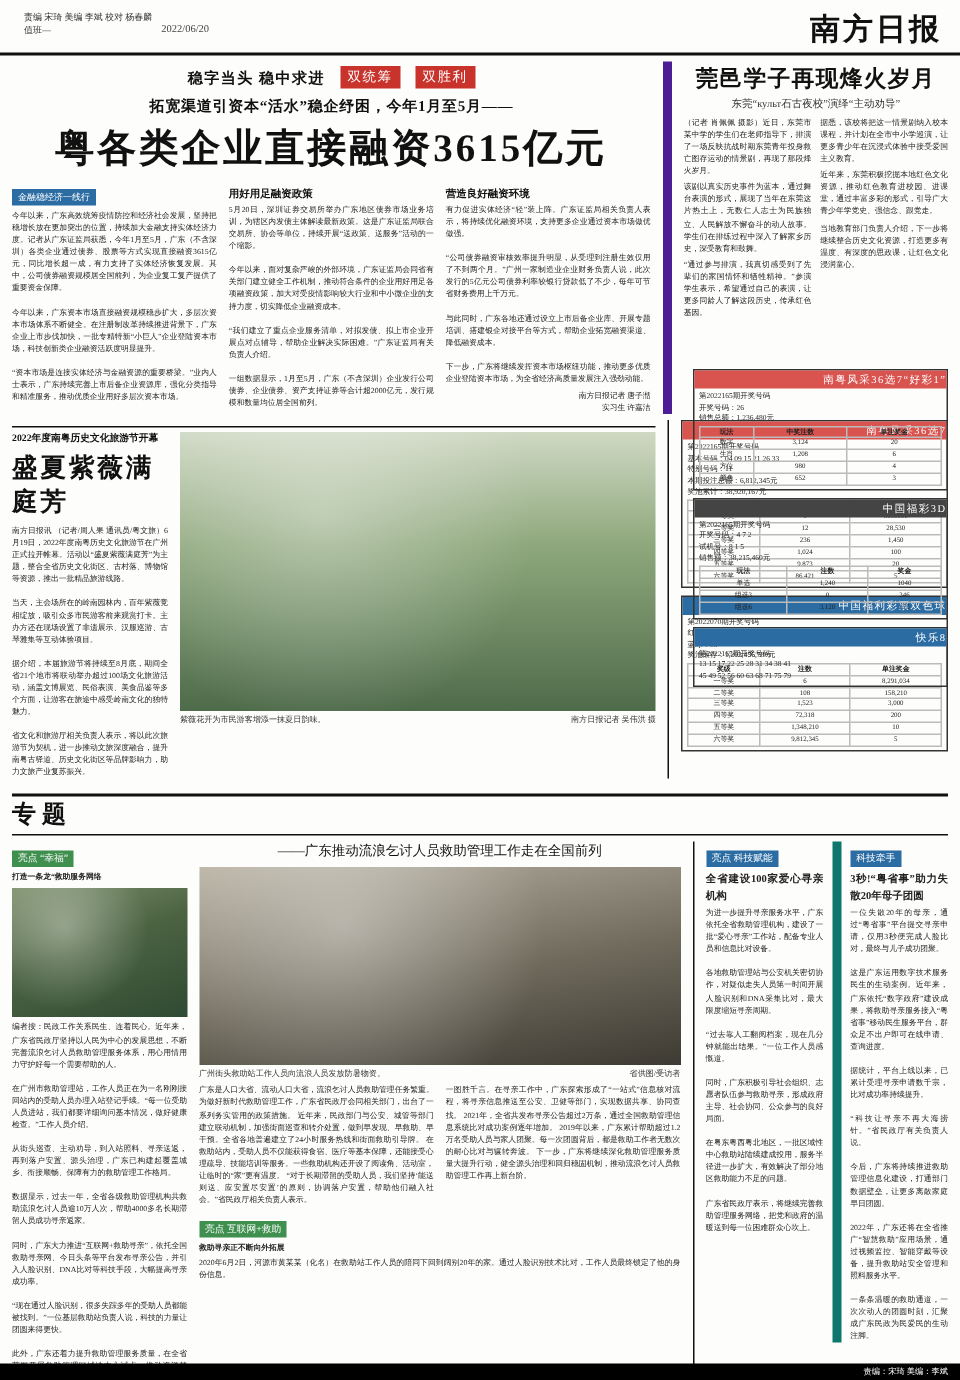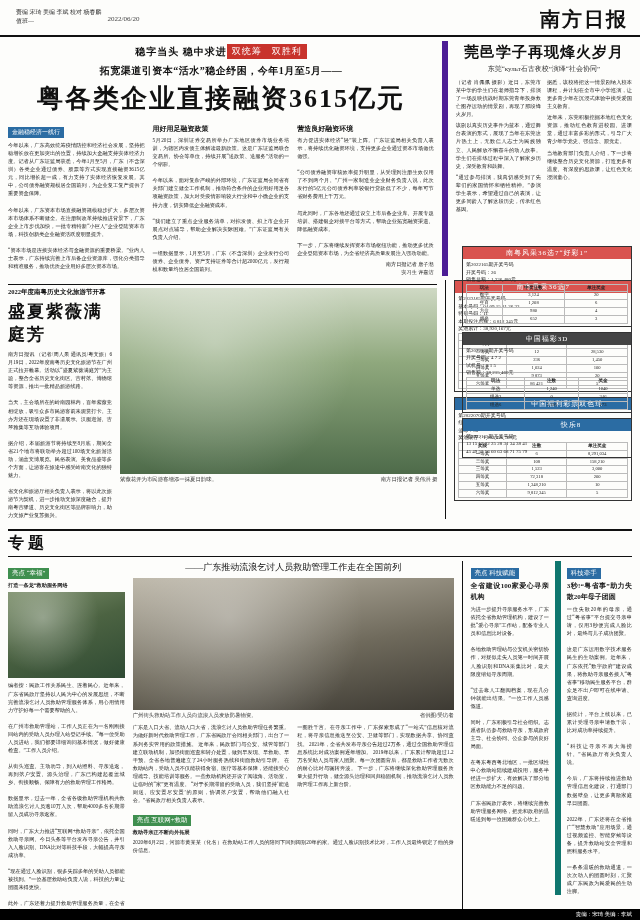--- a/index.html
+++ b/index.html
@@ -19,21 +19,21 @@
   .rule-h{height:1px;background:#111;}
 
   .tiny{font-size:5.2px;line-height:1.55;text-align:justify;color:#222;}
   .cap{font-size:5.4px;color:#333;text-align:center;}
 
   
   .top{display:flex;padding:4px 8px 0 8px;}
   .top-left{width:430px;}
   .top-right{width:178px;margin-left:8px;border-left:6px solid #4c1d95;padding-left:8px;}
 
-  .slogan{display:flex;justify-content:center;align-items:center;margin:3px 0 5px 0;}
+  .slogan{display:flex;justify-content:center;align-items:center;gap:10px;margin:3px 0 5px 0;}
   .slogan .s1{font-size:10px;font-weight:bold;letter-spacing:1px;}
   .slogan .s2{background:#c8332c;color:#fff;font-size:9px;padding:1px 5px;letter-spacing:1px;}
 
   .lead-sub{font-size:10px;font-weight:bold;text-align:center;letter-spacing:0.5px;margin:2px 0 3px;}
   .headline{font-size:26px;font-weight:bold;text-align:center;letter-spacing:2px;font-family:"Liberation Serif",serif;margin:0 0 4px 0;}
 
   .tag{display:inline-block;background:#2b6ca3;color:#fff;font-size:6px;padding:1px 4px;margin-bottom:3px;}
 
   .cols3{display:flex;gap:8px;margin-top:2px;}
   .cols3 > div{flex:1;}
@@ -52,21 +52,21 @@
   
   .mid{display:flex;padding:4px 8px 0 8px;}
   .mid-left{width:430px;}
   .mid-right{width:178px;margin-left:8px;border-left:1px solid #111;padding-left:8px;}
 
   .mid-title{font-size:17px;font-weight:bold;letter-spacing:2px;margin:3px 0 4px;}
   .mid-kicker{font-size:6.5px;font-weight:bold;margin-bottom:2px;}
 
   
   .lotto{border:1px solid #333;margin-bottom:5px;}
-  .lotto-h{background:#d9534f;color:#fff;font-size:7px;text-align:center;padding:1px 0;letter-spacing:1px;}
+  .lotto-h{background:#d9534f;color:#fff;font-size:7px;text-align:right;padding:1px 0;letter-spacing:1px;}
   .lotto-h.blue{background:#2b6ca3;padding-left:48px;}
   .lotto-h.dark{background:#444;}
   .lotto-b{font-size:5px;padding:2px 3px;line-height:1.5;color:#222;}
   table.mini{width:100%;border-collapse:collapse;font-size:4.6px;}
   table.mini td,table.mini th{border:1px solid #bbb;padding:0 1px;text-align:center;color:#222;}
 
   
   .sec-bar{display:flex;align-items:center;border-top:2px solid #111;border-bottom:1px solid #111;margin:5px 8px 0 8px;padding:2px 0;}
   .sec-bar .t{font-size:16px;font-weight:bold;letter-spacing:4px;}
 
@@ -136,21 +136,21 @@
 
 下一步，广东将继续发挥资本市场枢纽功能，推动更多优质企业登陆资本市场，为全省经济高质量发展注入强劲动能。</div>
           <div class="tiny" style="text-align:right;margin-top:3px;white-space:pre-line">南方日报记者 唐子湉
 实习生 许嘉洁</div>
         </div>
       </div>
     </div>
 
     <div class="top-right">
       <div class="r-title">莞邑学子再现烽火岁月</div>
-      <div class="r-sub">东莞“культ石古夜校”演绎“社会协同”</div>
+      <div class="r-sub">东莞“культ石古夜校”演绎“主动劝导”</div>
       <div class="rcols">
         <div>
           <div class="tiny">（记者 肖佩佩 摄影）近日，东莞市某中学的学生们在老师指导下，排演了一场反映抗战时期东莞青年投身救亡图存运动的情景剧，再现了那段烽火岁月。</div>
           <div class="tiny" style="margin-top:3px">该剧以真实历史事件为蓝本，通过舞台表演的形式，展现了当年在东莞这片热土上，无数仁人志士为民族独立、人民解放不懈奋斗的动人故事。学生们在排练过程中深入了解家乡历史，深受教育和鼓舞。</div>
           <div class="tiny" style="margin-top:3px">“通过参与排演，我真切感受到了先辈们的家国情怀和牺牲精神。”参演学生表示，希望通过自己的表演，让更多同龄人了解这段历史，传承红色基因。</div>
         </div>
         <div>
           <div class="tiny">据悉，该校将把这一情景剧纳入校本课程，并计划在全市中小学巡演，让更多青少年在沉浸式体验中接受爱国主义教育。</div>
           <div class="tiny" style="margin-top:3px">近年来，东莞积极挖掘本地红色文化资源，推动红色教育进校园、进课堂，通过丰富多彩的形式，引导广大青少年学党史、强信念、跟党走。</div>
           <div class="tiny" style="margin-top:3px">当地教育部门负责人介绍，下一步将继续整合历史文化资源，打造更多有温度、有深度的思政课，让红色文化浸润童心。</div>

